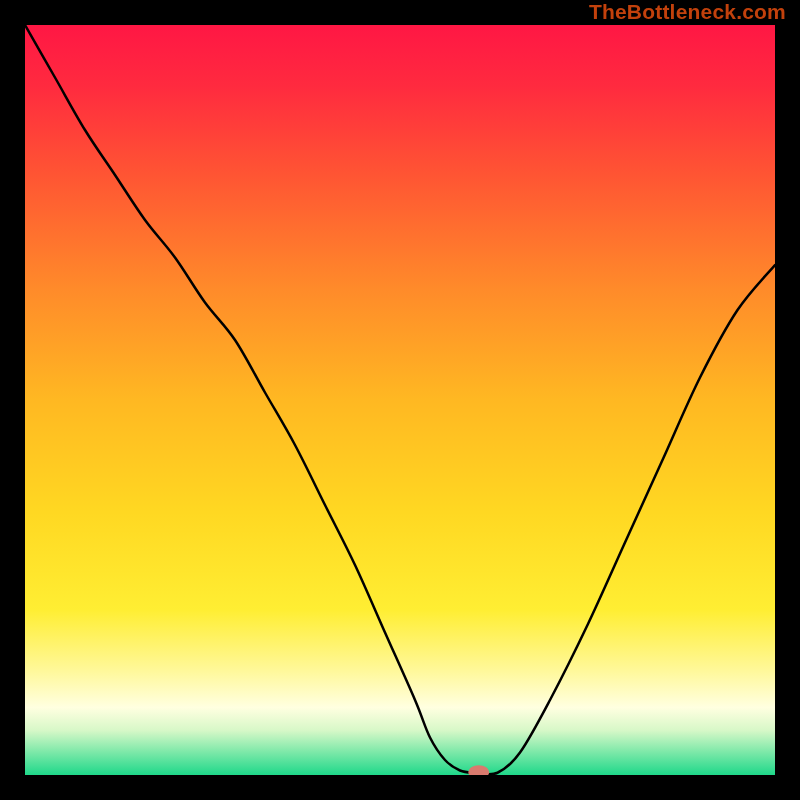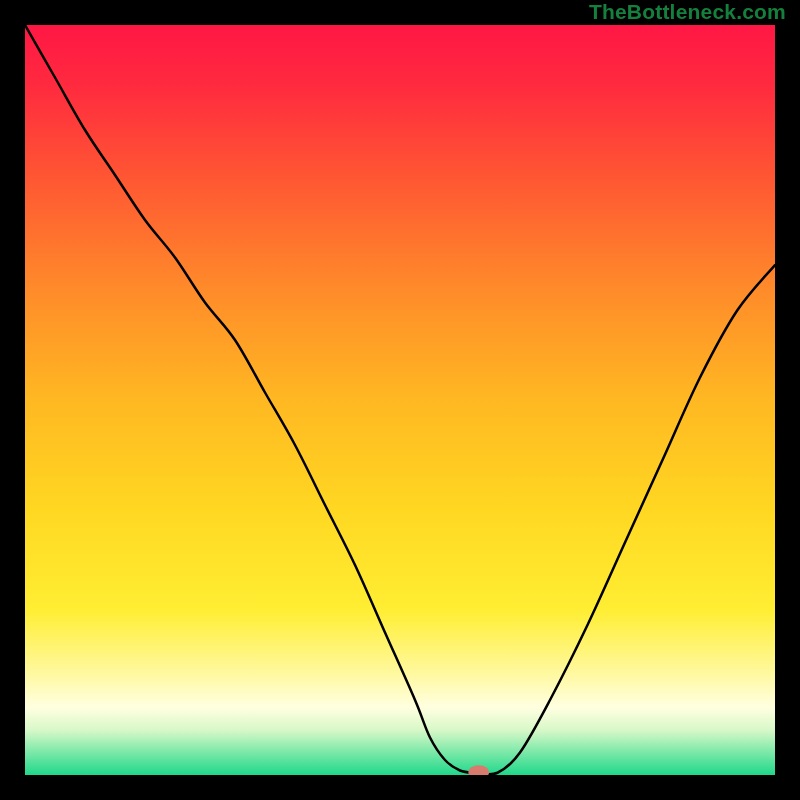--- a/index.html
+++ b/index.html
@@ -14,21 +14,21 @@
   .outer {
     width: 800px;
     height: 800px;
     background: #000;
     position: relative;
   }
   .watermark {
     position: absolute;
     top: 0px;
     right: 14px;
-    color: #15803d;
+    color: #c2410c;
     font-size: 21px;
     font-weight: 600;
     letter-spacing: 0.2px;
   }
   .plot-wrap {
     position: absolute;
     left: 25px;
     top: 25px;
     width: 750px;
     height: 750px;

